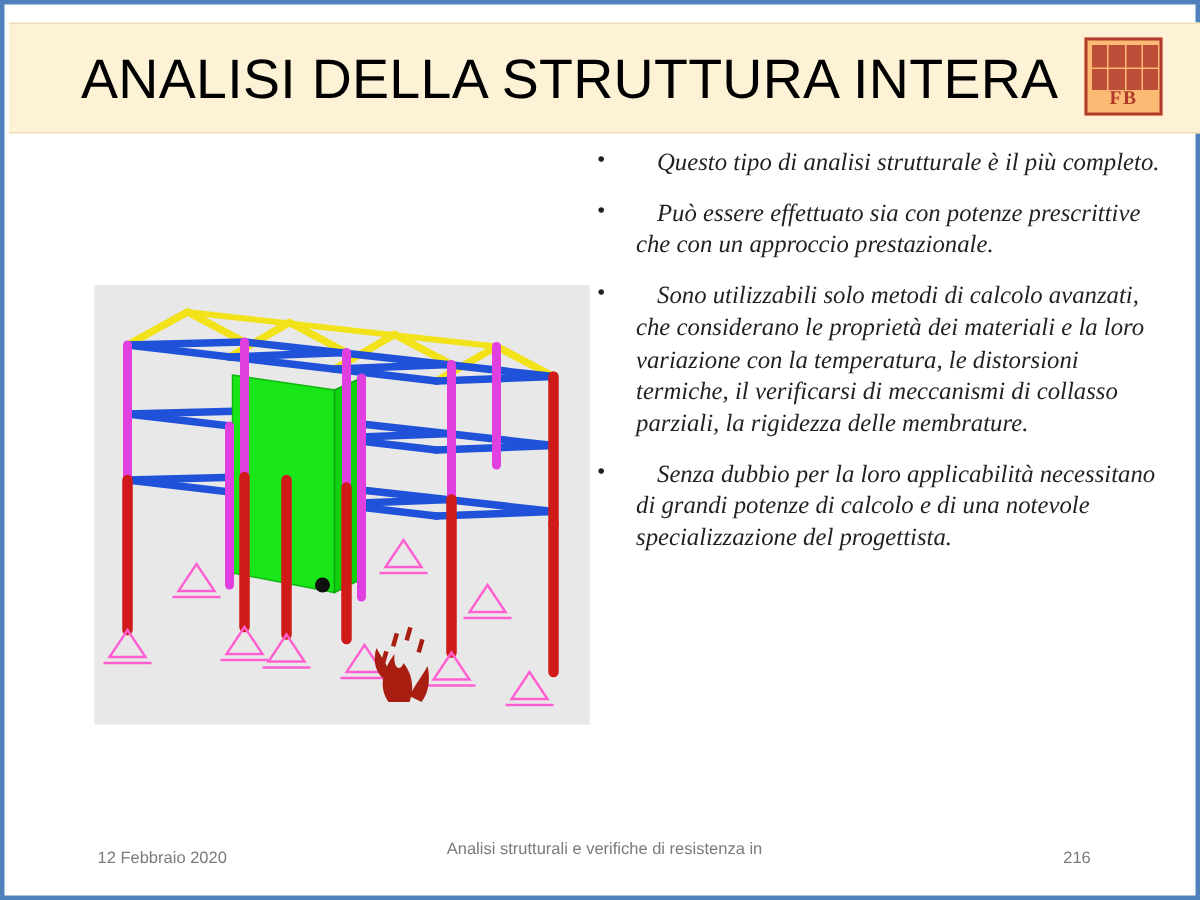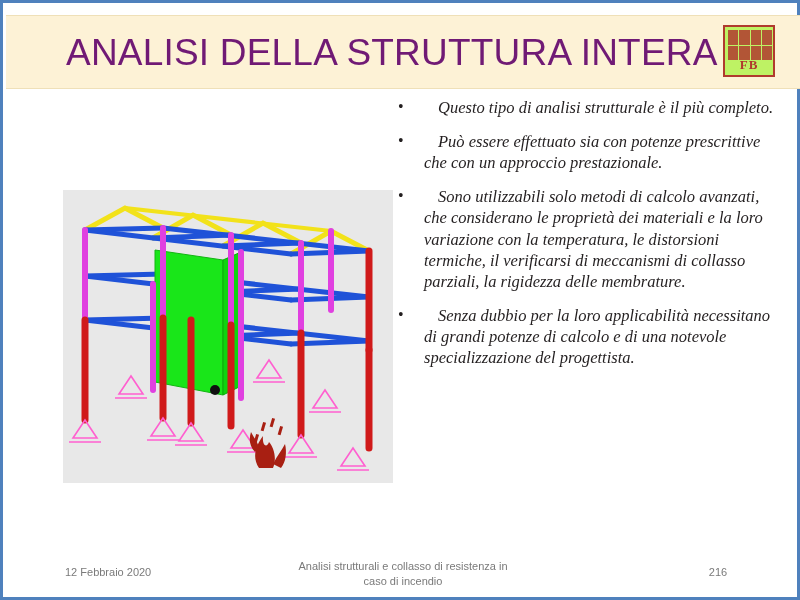--- a/index.html
+++ b/index.html
@@ -38,36 +38,35 @@
     border-bottom: 1px solid #efe0b8;
   }
   .title-text {
     position: absolute;
     left: 48px;
     top: 16px;
     width: 700px;
     font-family: "Liberation Sans", sans-serif;
     font-size: 37px;
     font-weight: normal;
-    color: #701a75;
+    color: #000000;
     letter-spacing: 0.2px;
     white-space: nowrap;
-    margin-left: 12px;
   }
 
   
   .logo {
     position: absolute;
     right: 22px;
     top: 22px;
     width: 52px;
     height: 52px;
     border: 2px solid #b03a2e;
     box-sizing: border-box;
-    background: #bef264;
+    background: #fdba74;
     overflow: hidden;
   }
   .logo-grid {
     position: absolute;
     left: 3px; top: 3px;
     width: 44px; height: 30px;
     display: grid;
     grid-template-columns: repeat(4, 1fr);
     grid-template-rows: repeat(2, 1fr);
     gap: 1px;
@@ -287,18 +286,17 @@
       <span class="ptext">Sono utilizzabili solo metodi di calcolo avanzati, che considerano le proprietà dei materiali e la loro variazione con la temperatura, le distorsioni termiche, il verificarsi di meccanismi di collasso parziali, la rigidezza delle membrature.</span>
     </div>
     <div class="para">
       <span class="bullet">•</span>
       <span class="ptext">Senza dubbio per la loro applicabilità necessitano di grandi potenze di calcolo e di una notevole specializzazione del progettista.</span>
     </div>
   </div>
 
   <div class="footer-date">12 Febbraio 2020</div>
   <div class="footer-center">
-    <div>Analisi strutturali e collasso di resistenza in</div>
-    <div>caso di incendio</div>
+    <div>Analisi strutturali e verifiche di resistenza in</div>
   </div>
   <div class="footer-page">216</div>
 
 </div>
 
 </body></html>

